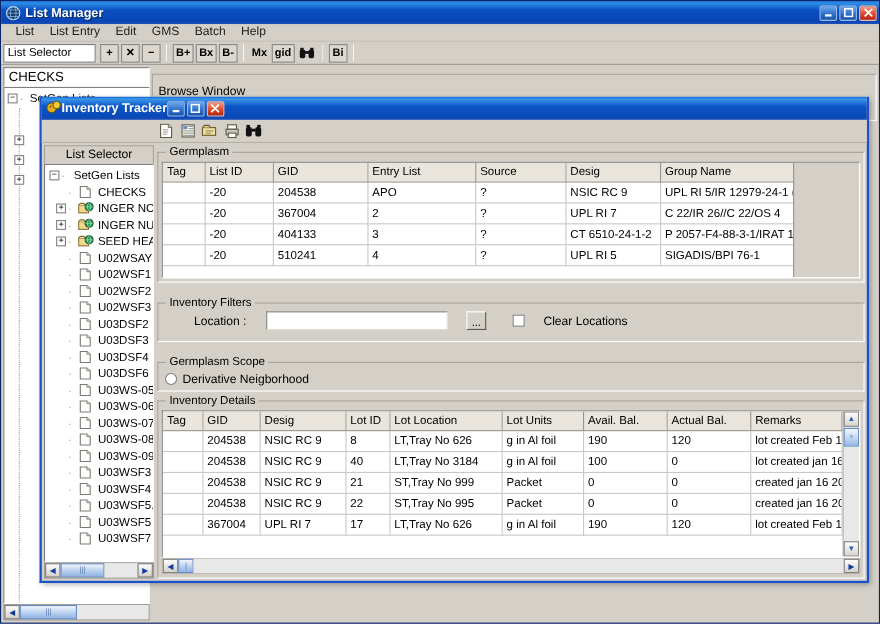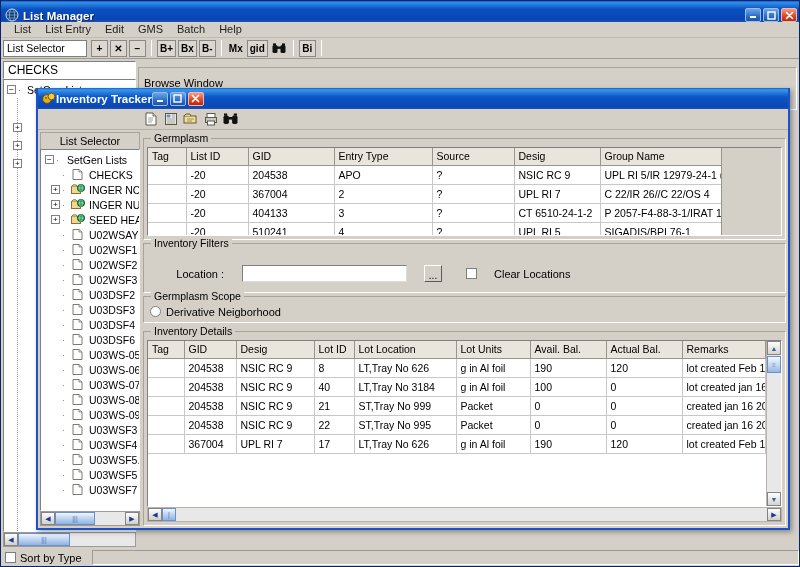--- a/index.html
+++ b/index.html
@@ -17,21 +17,21 @@
     position: absolute;
     left: 0; top: 0;
     width: 800px; height: 567px;
     background: #d4d0c8;
     border: 1px solid #0a246a;
     display: flex; flex-direction: column;
   }
   .titlebar {
     height: 21px;
     background: linear-gradient(to bottom, #0a64d2 0%, #2f8fe8 8%, #0a4fc0 40%, #0a45b4 88%, #2050b8 100%);
-    display: flex; align-items: flex-end;
+    display: flex; align-items: center;
     padding: 0 2px 0 3px;
     color: #fff;
     font-weight: bold;
     font-size: 11.5px;
     flex: none;
   }
   .titlebar .tb-icon {
     width: 15px; height: 15px;
     margin-right: 4px;
     flex: none;
@@ -318,22 +318,22 @@
     color:#6f8fbb;font-size:6px;
   }
   .vs-fill { flex: 1; }
 
   
   .fgroup {
     border: 1px solid #fff;
     border-top: 1px solid #a8a49c;
     border-left: 1px solid #a8a49c;
     position: relative;
-    margin-top: 2px;
-    padding: 21px 6px 5px 6px;
+    margin-top: 17px;
+    padding: 7px 6px 5px 6px;
     flex: none;
   }
   .fgroup .gb-title {
     position: absolute; top: -7px; left: 7px;
     background: #d4d0c8; padding: 0 3px; font-size: 10.5px;
   }
   .frow { display: flex; align-items: center; margin-bottom: 5px; font-size: 11px; gap: 12px; }
   .flabel { text-align: right; font-size: 11px; }
   .sunken-input {
     height: 17px;
@@ -490,25 +490,20 @@
           <span class="flat-field" style="width:90px"></span>
           <span style="width:22px"></span>
           <span>No. of entries</span>
           <span class="flat-field" style="width:90px"></span>
         </div>
       </div>
       <div style="flex:1"></div>
     </div>
   </div>
 
-  <div class="lm-bottom">
-    <span class="chk"></span>
-    <span>Sort by Type</span>
-    <span class="lm-bottom-field"></span>
-  </div>
 </div>
 
 <div class="it-window">
 
   <div class="it-title">
     <span class="tb-icon">
       <svg width="14" height="14" viewBox="0 0 14 14">
         <circle cx="5" cy="8" r="4.4" fill="#e2b01a" stroke="#6b4b06" stroke-width=".9"></circle>
         <circle cx="9.5" cy="5.5" r="3.4" fill="#f2cc40" stroke="#6b4b06" stroke-width=".9"></circle>
         <circle cx="4" cy="7" r="1" fill="#8a6408"></circle>
@@ -797,39 +792,39 @@
       <div class="it-left-scroll">
         <div class="sb-arrow">◀</div>
         <div class="sb-thumb" style="width:40px">|||</div>
         <div class="sb-track"></div>
         <div class="sb-arrow">▶</div>
       </div>
     </div>
 
     <div class="it-right">
 
-      <div class="fgroup" style="height:102px;display:flex;flex-direction:column;margin-top:6px;padding:8px 3px 3px 3px;">
+      <div class="fgroup" style="height:119px;display:flex;flex-direction:column;margin-top:6px;padding:8px 3px 3px 3px;">
         <span class="gb-title">Germplasm</span>
         <div class="tbl-wrap">
           <table class="grid">
             <colgroup>
               <col style="width:38px">
                 <col style="width:62px">
                 <col style="width:86px">
               <col style="width:98px">
                 <col style="width:82px">
                 <col style="width:86px">
                 <col style="">
             </colgroup>
             <thead>
                 <tr id="germ-head">
                   <th>Tag</th>
                   <th>List ID</th>
                   <th>GID</th>
-                  <th>Entry Type</th>
+                  <th>Entry List</th>
                   <th>Source</th>
                   <th>Desig</th>
                   <th>Group Name</th>
                 </tr>
               </thead>
             <tbody id="germ-body">
                 <tr>
                   <td></td>
                   <td>-20</td>
                   <td>204538</td>

